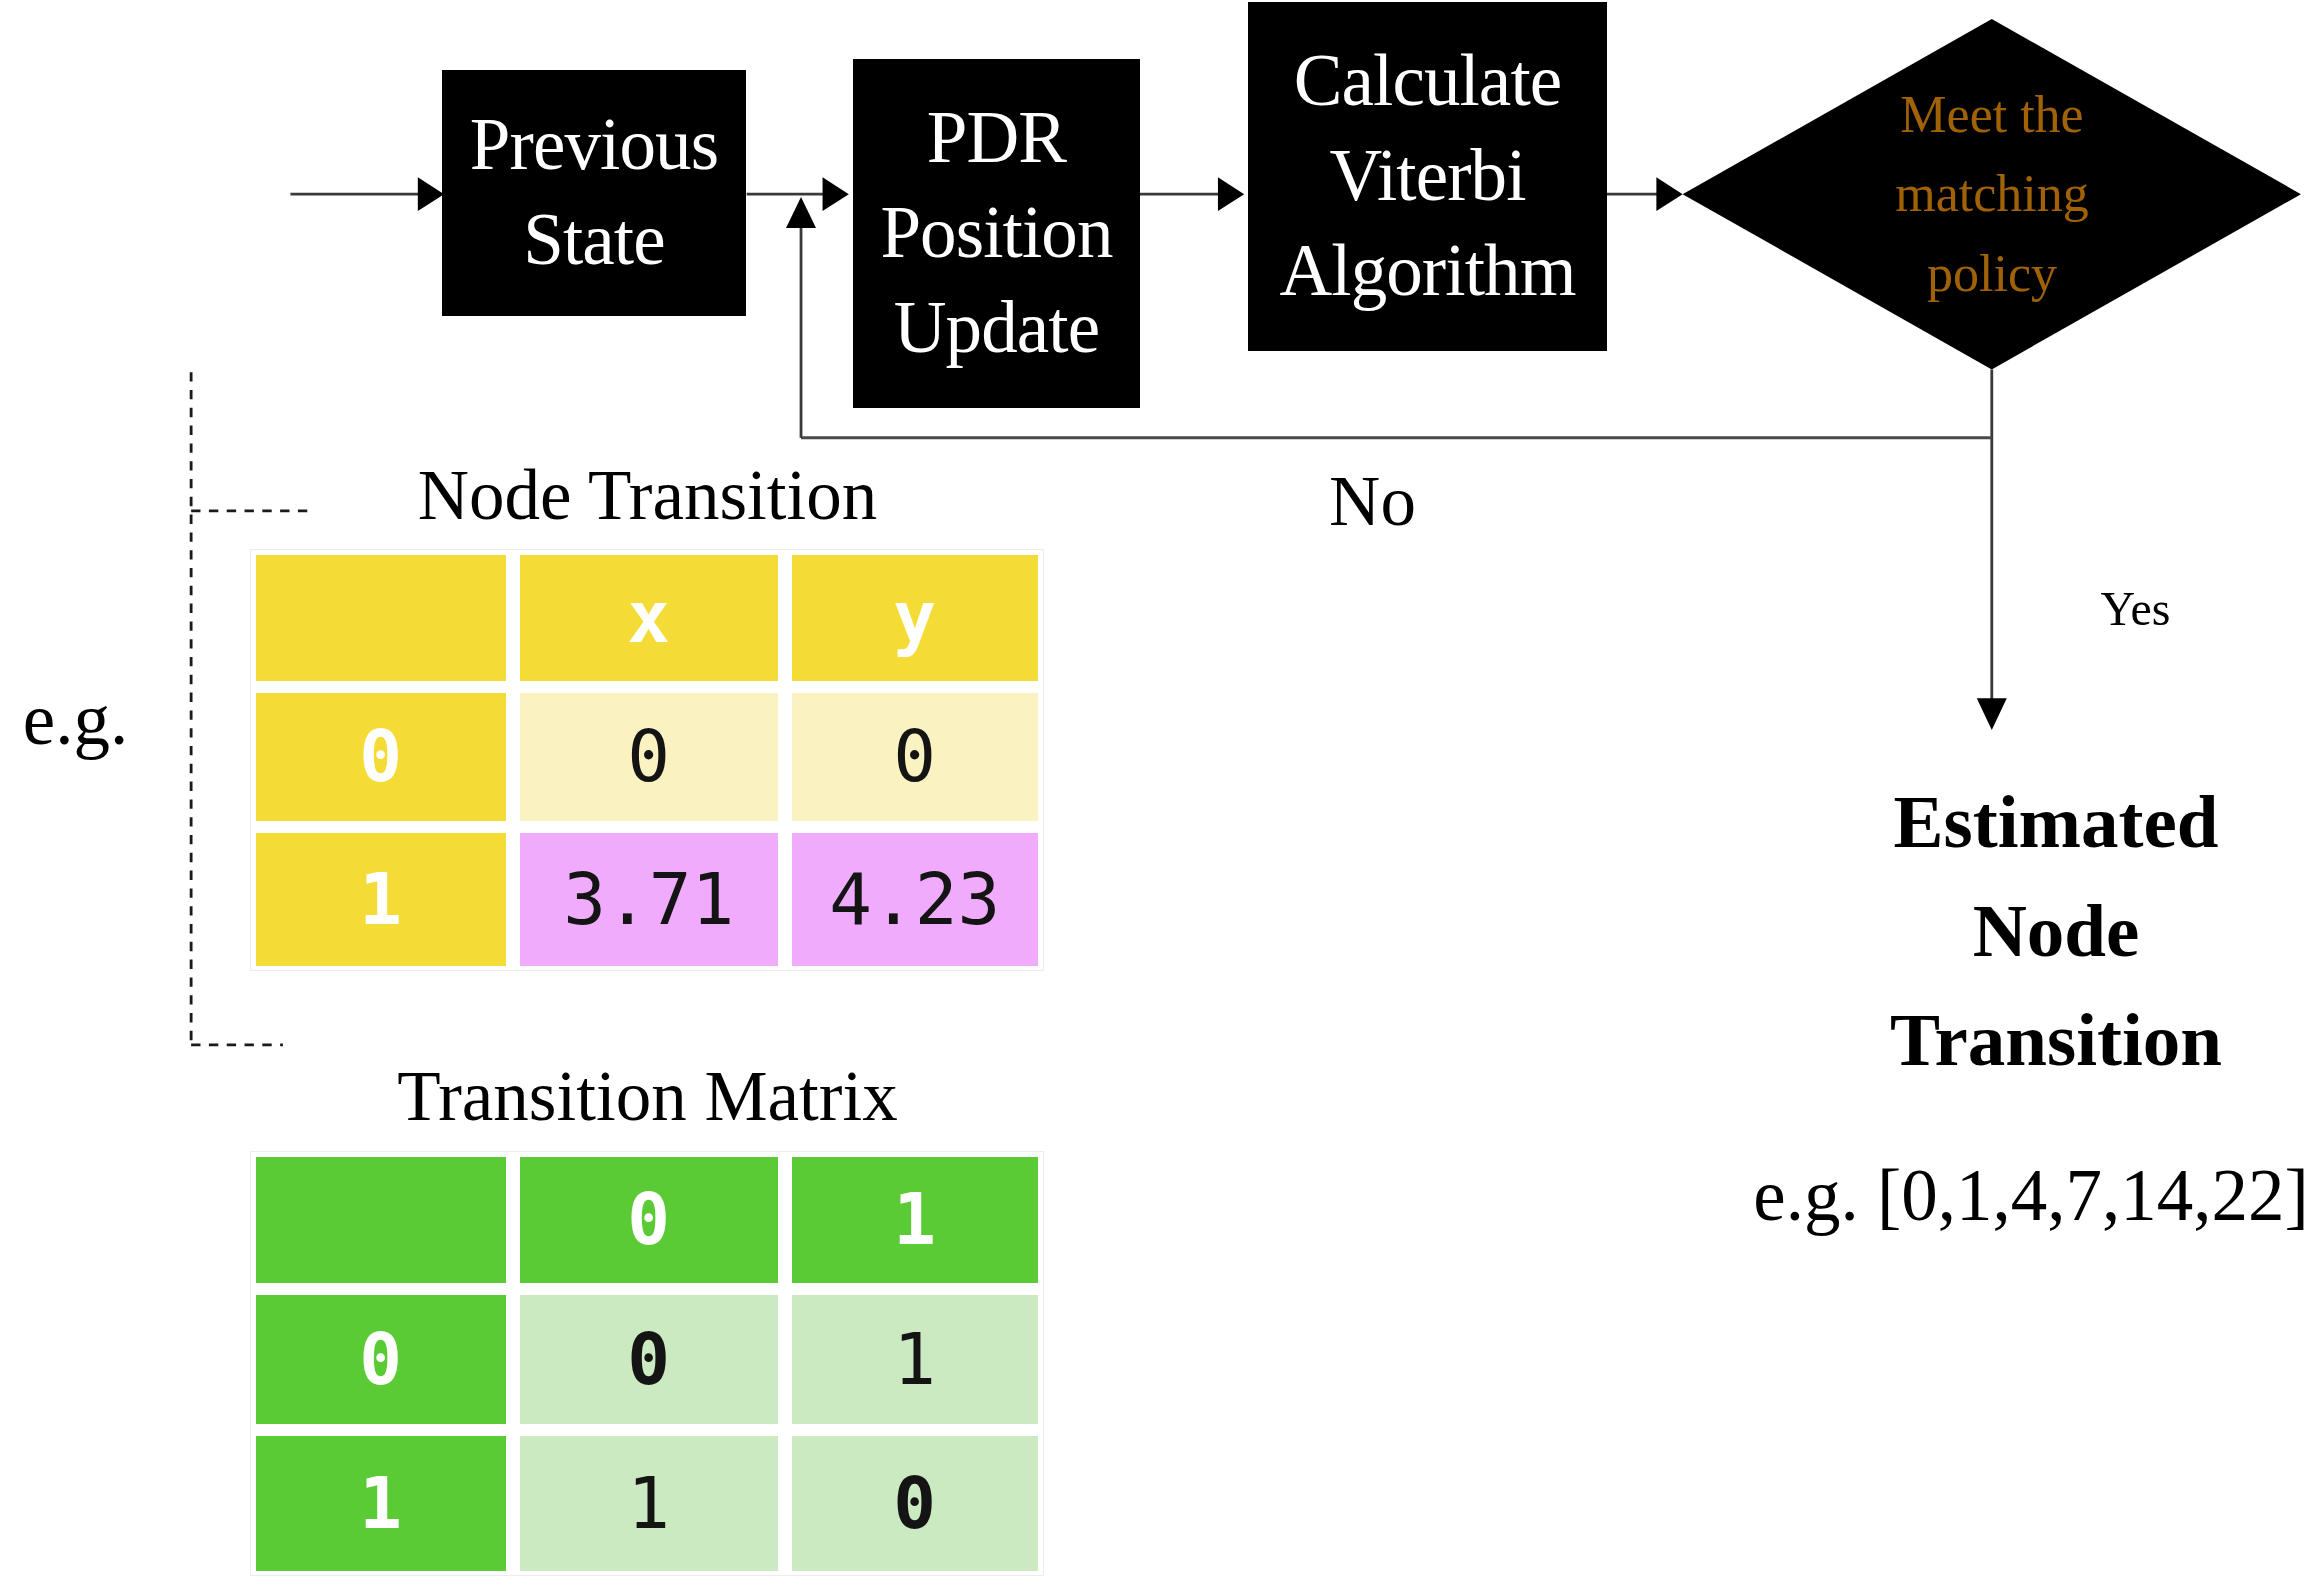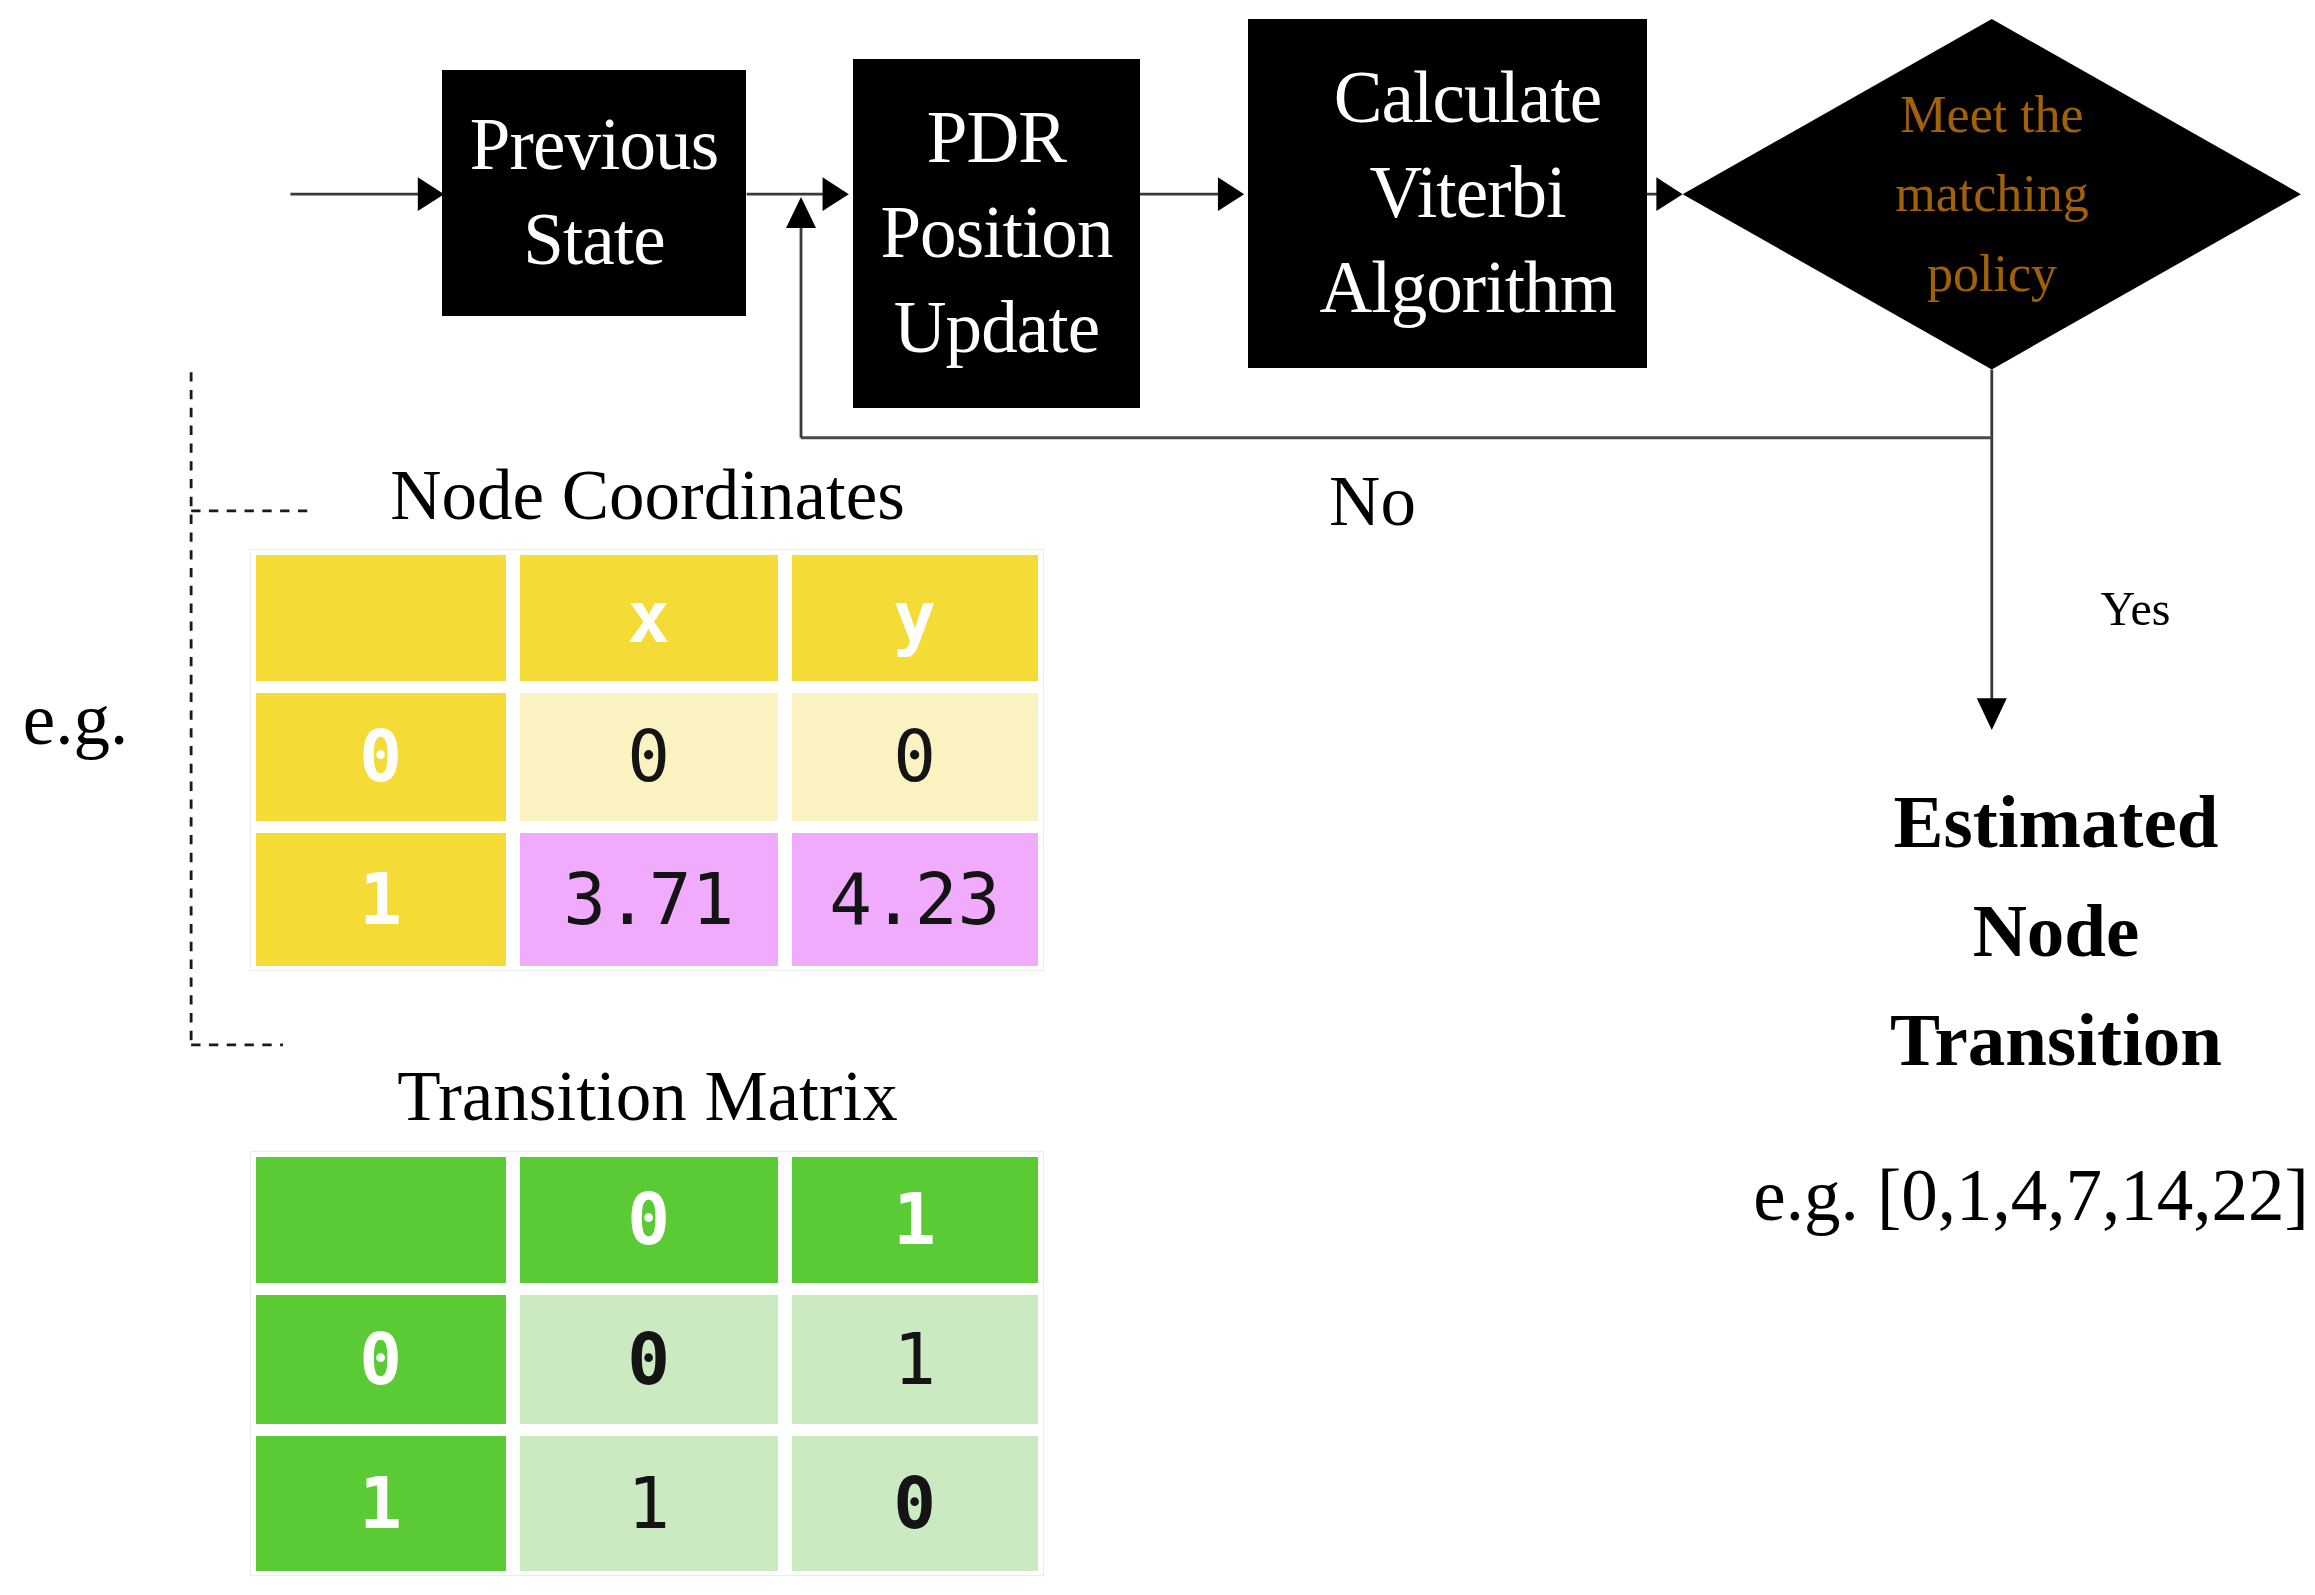--- a/index.html
+++ b/index.html
@@ -6,21 +6,21 @@
   .canvas{position:relative;width:2315px;height:1596px;background:#ffffff;overflow:hidden;
           font-family:"Liberation Serif", serif;color:#000;}
   .layer{position:absolute;left:0;top:0;}
   
   .node{position:absolute;background:#000;color:#fff;display:flex;flex-direction:column;
         align-items:center;justify-content:center;text-align:center;
         font-size:73px;line-height:1.30;letter-spacing:-0.9px;}
   #node-read{left:91px;top:17px;width:200px;height:353px;}
   #node-previous{left:442px;top:70px;width:304px;height:246px;}
   #node-pdr{left:853px;top:19px;width:287px;height:349px;margin-top:40px;}
-  #node-calc{left:1248px;top:19px;width:359px;height:349px;padding-left:40px;}
+  #node-calc{left:1248px;top:2px;width:359px;height:349px;}
   .diamond-label{position:absolute;left:1683px;top:17px;width:618px;height:354px;
         display:flex;flex-direction:column;align-items:center;justify-content:center;
         color:#a16207;font-size:52px;line-height:1.52;text-align:right;}
   
   .flabel{position:absolute;text-align:center;}
   #no-label{left:1302px;top:461px;width:141px;font-size:71px;}
   #yes-label{left:2058px;top:581px;width:155px;font-size:48px;}
   #eg-left{left:7.5px;top:678px;width:136px;font-size:73px;}
   #result-block{left:1775px;top:768px;width:562px;font-size:75px;font-weight:bold;line-height:1.45;}
   #result-example{left:1729px;top:1154px;width:604px;font-size:73px;}
@@ -116,21 +116,21 @@
 
   <div class="flabel" id="result-block">
     <div>Estimated</div>
     <div>Node</div>
     <div>Transition</div>
   </div>
   <div class="flabel" id="result-example">e.g. [0,1,4,7,14,22]</div>
 
   <div class="flabel" id="eg-left">e.g.</div>
 
-  <div class="tbl-title" id="title-coords">Node Coordinates</div>
+  <div class="tbl-title" id="title-coords">Node Transition</div>
   <div class="tbl yellow" id="yellow-table">
     <div class="cell head"></div>
     <div class="cell head">x</div>
     <div class="cell head">y</div>
     <div class="cell head">0</div>
     <div class="cell data r0">0</div>
     <div class="cell data r0">0</div>
     <div class="cell head">1</div>
     <div class="cell data r1">3.71</div>
     <div class="cell data r1">4.23</div>

